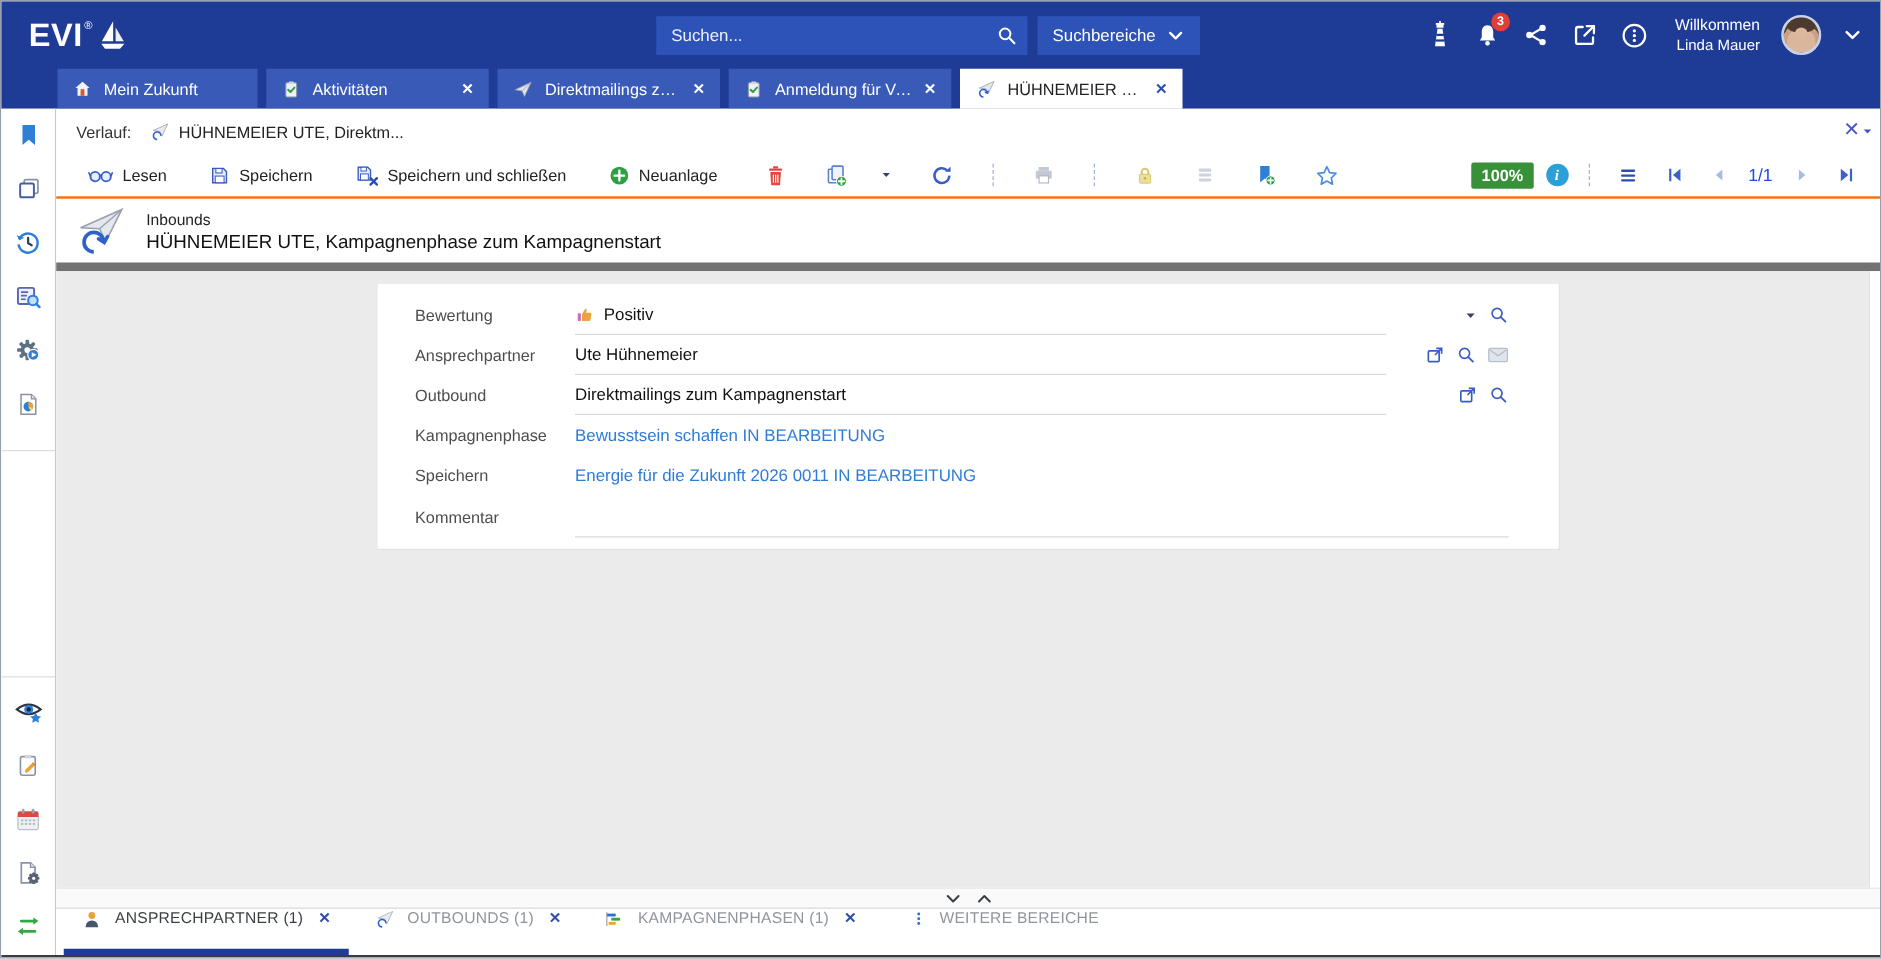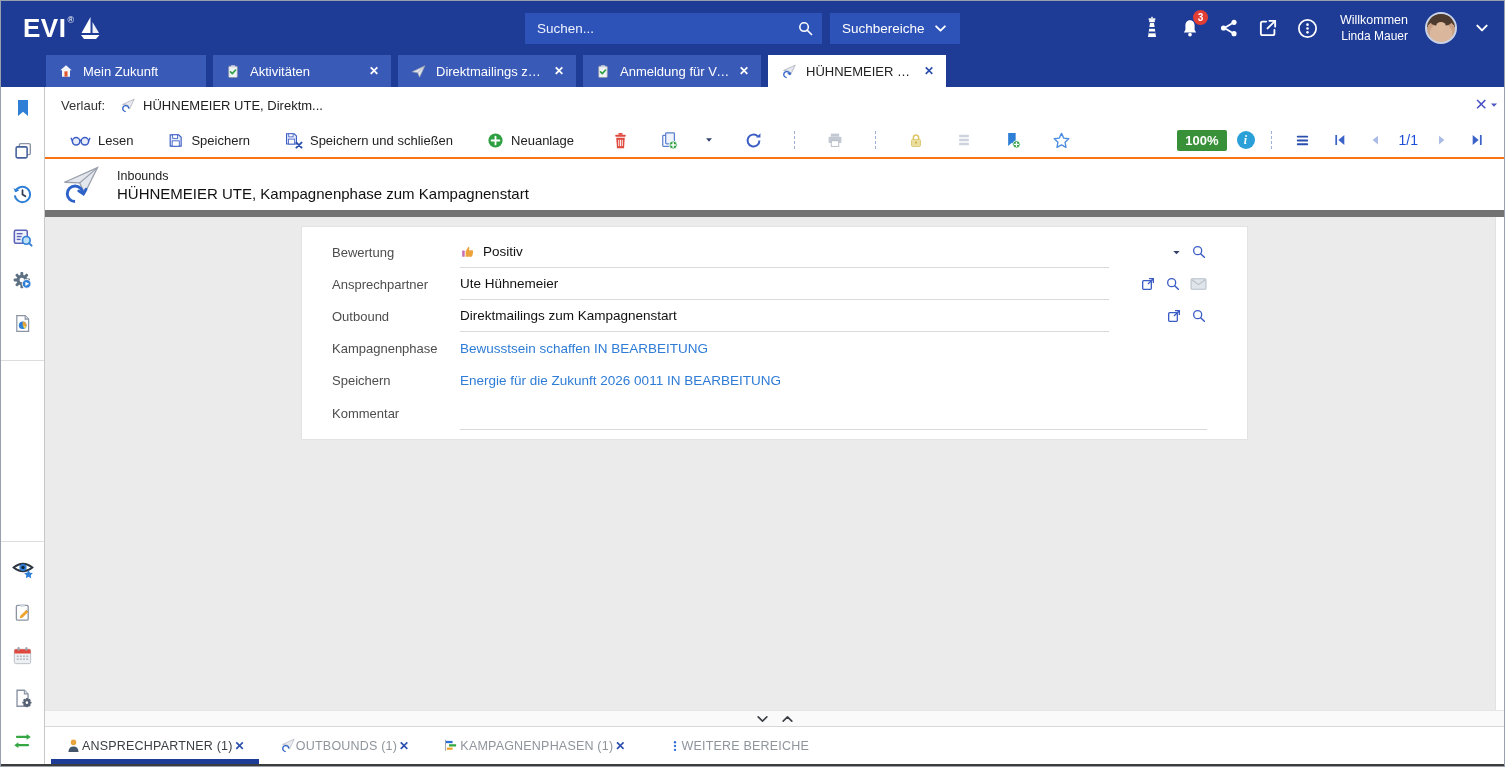--- a/index.html
+++ b/index.html
@@ -75,21 +75,21 @@
   .fvalue.nounder { border-bottom:none; }
   .ficons { display:flex; align-items:center; gap:9px; margin-left:12px; width:86px; justify-content:flex-end; flex-shrink:0; }
   .link { color:#2e7cd6; cursor:pointer; text-decoration:none; }
   .fibtn { background:none; border:none; padding:0; cursor:pointer; display:flex; align-items:center; }
   .kommentar-input { border:none; outline:none; flex:1; font-size:13.5px; font-family:"Liberation Sans", sans-serif; background:transparent; height:100%; }
 
   .splitter { height:16px; background:#fafafa; border-top:1px solid #e6e6e6; display:flex; align-items:center; justify-content:center; gap:12px; }
   .spbtn { background:none; border:none; cursor:pointer; display:flex; padding:0; }
 
   .bottom-tabs { height:38px; background:#fff; border-top:1px solid #d8d8d8; display:flex; align-items:stretch; padding-left:6px; gap:6px; }
-  .btab { position:relative; display:flex; align-items:center; gap:0; padding:0 14px; font-size:12.5px; letter-spacing:.2px; color:#8f959d; cursor:pointer; white-space:nowrap; }
+  .btab { position:relative; display:flex; gap:10px; padding:0 14px; font-size:12.5px; letter-spacing:.2px; color:#8f959d; cursor:pointer; white-space:nowrap; }
   .btab .bclose { color:#2b4fae; font-weight:bold; font-size:12px; margin-left:2px; cursor:pointer; }
   .btab.active { color:#3a3f45; }
   .btab.active::after { content:""; position:absolute; left:0; right:0; bottom:0; height:5px; background:#1e3c96; }
   .btab .more-dots { display:flex; }
 
   .bottom-line { position:absolute; left:0; right:0; bottom:0; height:2px; background:#3c3c3c; }
 </style>
 </head>
 <body>
 

